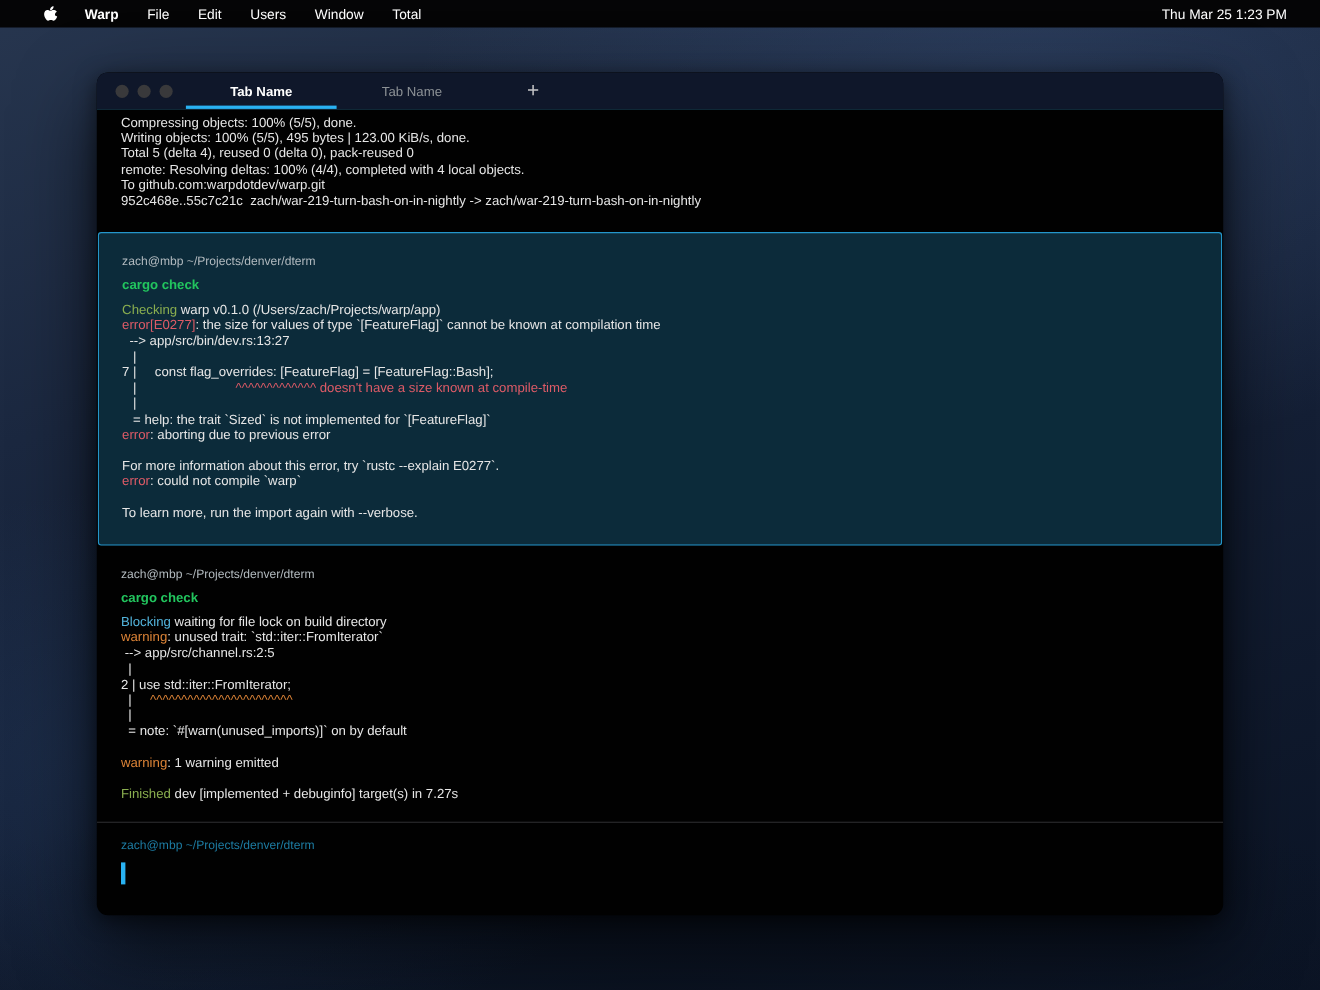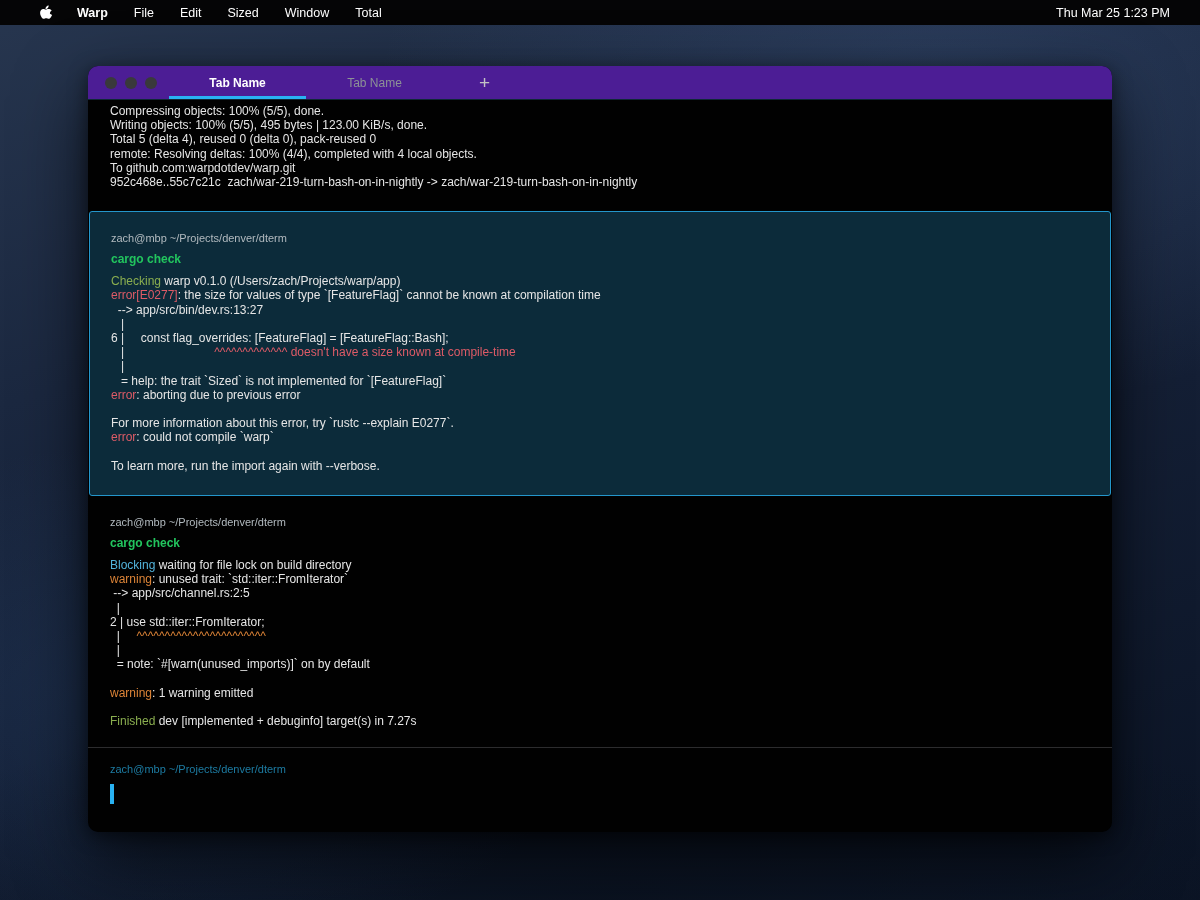--- a/index.html
+++ b/index.html
@@ -24,21 +24,21 @@
   .menus span.appname { font-weight:700; }
   .clock { margin-left:auto; font-size:12.5px; }
 
   
   .window {
     position:absolute; left:88px; top:66px; width:1024px; height:766px;
     background:#010101; border-radius:10px; overflow:hidden;
     box-shadow:0 28px 70px rgba(0,0,0,.65), 0 4px 18px rgba(0,0,0,.5);
   }
   .titlebar {
-    height:34px; background:#4c1d95; display:flex; align-items:stretch;
+    height:34px; background:#0f172a; display:flex; align-items:stretch;
     border-bottom:1px solid #0f2836;
   }
   .lights { display:flex; align-items:center; gap:8px; padding:0 12px 0 17px; }
   .dot { width:12px; height:12px; border-radius:50%; background:#39393b; }
   .tab {
     width:137px; position:relative; display:flex; align-items:center; justify-content:center;
     color:#8d9296; font-size:12px; cursor:default;
   }
   .tab.active { color:#ffffff; font-weight:700; }
   .tab .underline { position:absolute; left:0; right:0; bottom:0; height:3px; background:var(--accent_blue); }
@@ -72,21 +72,21 @@
   <span class="apple">
     <svg width="14" height="16" viewBox="0 0 14 16">
       <path fill="#ffffff" d="M9.7 0.6c0.1 0.9-0.3 1.8-0.8 2.5-0.6 0.7-1.5 1.2-2.4 1.1-0.1-0.9 0.3-1.8 0.8-2.4C7.9 1.1 8.9 0.6 9.7 0.6z"></path>
       <path fill="#ffffff" d="M10.9 8.6c0-2 1.7-2.9 1.8-3-0.9-1.4-2.4-1.6-2.9-1.6-1.3-0.1-2.4 0.7-3 0.7-0.6 0-1.6-0.7-2.7-0.7C2.7 4.1 1.1 5.3 1.1 7.8c0 1.5 0.6 3.1 1.3 4.1 0.6 0.9 1.3 1.9 2.3 1.9 1 0 1.3-0.6 2.5-0.6 1.2 0 1.5 0.6 2.5 0.6 1 0 1.7-0.9 2.3-1.8 0.7-1 1-2 1-2.1C13 9.9 10.9 9.1 10.9 8.6z"></path>
     </svg>
   </span>
   <nav class="menus">
       <span class="appname">Warp</span>
       <span>File</span>
       <span>Edit</span>
-      <span>Sized</span>
+      <span>Users</span>
       <span>Window</span>
       <span>Total</span>
     </nav>
   <span class="clock">Thu Mar 25 1:23 PM</span>
 </div>
 
 <div class="window">
   <div class="titlebar">
     <div class="lights">
       <span class="dot"></span>
@@ -111,21 +111,21 @@
 To github.com:warpdotdev/warp.git
 952c468e..55c7c21c  zach/war-219-turn-bash-on-in-nightly -&gt; zach/war-219-turn-bash-on-in-nightly</pre>
     <div id="blocks">
         <div class="block selected">
           <div class="prompt">zach@mbp ~/Projects/denver/dterm</div>
           <div class="command">cargo check</div>
           <pre class="output"><span class="c-green">Checking</span><span class="c-fg"> warp v0.1.0 (/Users/zach/Projects/warp/app)</span>
 <span class="c-red">error[E0277]</span><span class="c-fg">: the size for values of type `[FeatureFlag]` cannot be known at compilation time</span>
 <span class="c-fg">  --&gt; app/src/bin/dev.rs:13:27</span>
 <span class="c-fg">   |</span>
-<span class="c-fg">6 |     const flag_overrides: [FeatureFlag] = [FeatureFlag::Bash];</span>
+<span class="c-fg">7 |     const flag_overrides: [FeatureFlag] = [FeatureFlag::Bash];</span>
 <span class="c-fg">   |                           </span><span class="c-red">^^^^^^^^^^^^^ doesn't have a size known at compile-time</span>
 <span class="c-fg">   |</span>
 <span class="c-fg">   = help: the trait `Sized` is not implemented for `[FeatureFlag]`</span>
 <span class="c-red">error</span><span class="c-fg">: aborting due to previous error</span>
 
 <span class="c-fg">For more information about this error, try `rustc --explain E0277`.</span>
 <span class="c-red">error</span><span class="c-fg">: could not compile `warp`</span>
 
 <span class="c-fg">To learn more, run the import again with --verbose.</span>
 </pre>

